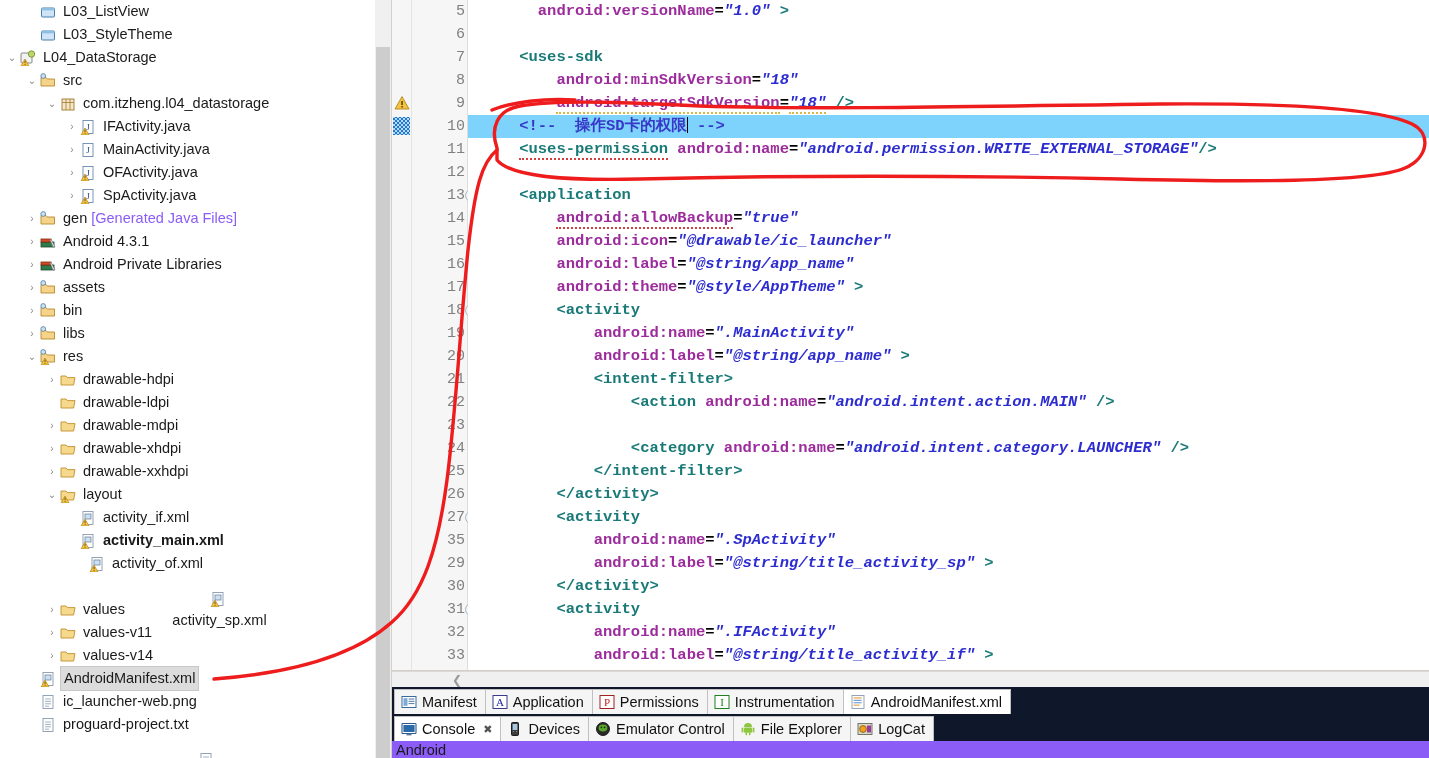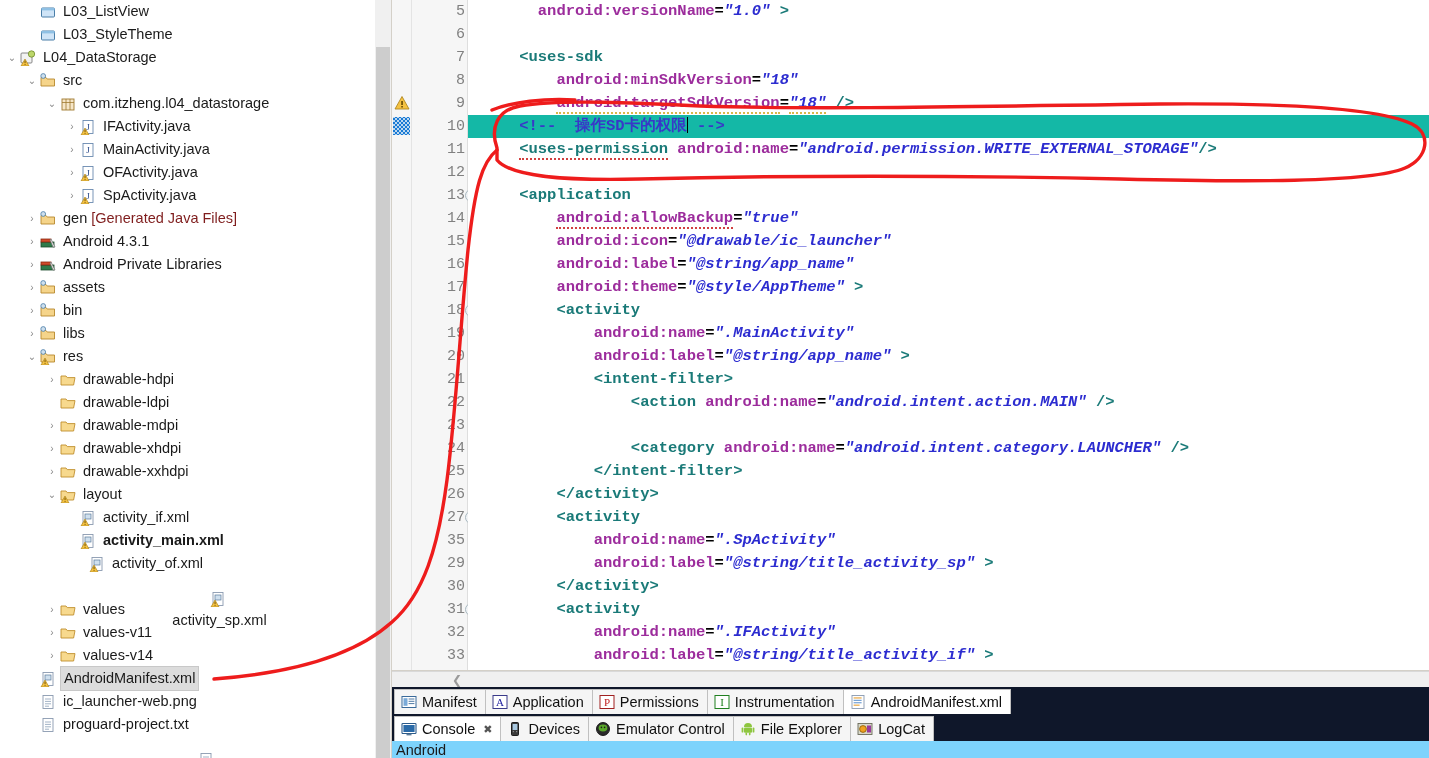--- a/index.html
+++ b/index.html
@@ -62,21 +62,21 @@
   }
   .twist.none { color: transparent; }
   .ticon {
     width: 18px;
     flex: 0 0 18px;
     height: 16px;
     position: relative;
     margin-right: 3px;
   }
   .ticon svg { display: block; }
-  .gray { color: #7f1d1d; }
+  .gray { color: #8b5cf6; }
 
   
   #side-scroll-track {
     position: absolute;
     right: 0px; top: 0;
     width: 16px; height: 758px;
     background: #f0f0f0;
   }
   #side-scroll-thumb {
     position: absolute;
@@ -158,21 +158,21 @@
   .cline {
     height: 23px;
     line-height: 23px;
     font-family: "Liberation Mono", monospace;
     font-size: 15.5px;
     font-weight: bold;
     white-space: pre;
     padding-left: 14px;
     color: #000000;
   }
-  .cline.cur { background: #14b8a6; }
+  .cline.cur { background: #7dd3fc; }
   .tag  { color: #1a7a78; }
   .attr { color: #9c2c9c; }
   .val  { color: #2c2cd0; font-style: italic; font-weight: bold; }
   .cmt  { color: #3838c8; }
   .pnc  { color: #000000; }
   .squig {
     border-bottom: 2px dotted #d8b84a;
     padding-bottom: 0px;
   }
   .errsq { border-bottom: 2px dotted #d04040; }
@@ -223,21 +223,21 @@
     margin-right: -1px;
     white-space: nowrap;
   }
   .tab.active {
     background: #ffffff;
   }
   .tab .tabicon { width: 16px; height: 16px; flex: 0 0 16px; }
   .tab .closex { font-size: 11px; color: #555; margin-left: 3px; }
   #console-body {
     flex: 1 1 auto;
-    background: #7dd3fc;
+    background: #8b5cf6;
     font-size: 14.5px;
     color: #1a1a1a;
     padding: 1px 4px 0 4px;
     overflow: hidden;
   }
 
   
   #annot {
     position: absolute;
     left: 0; top: 0;

